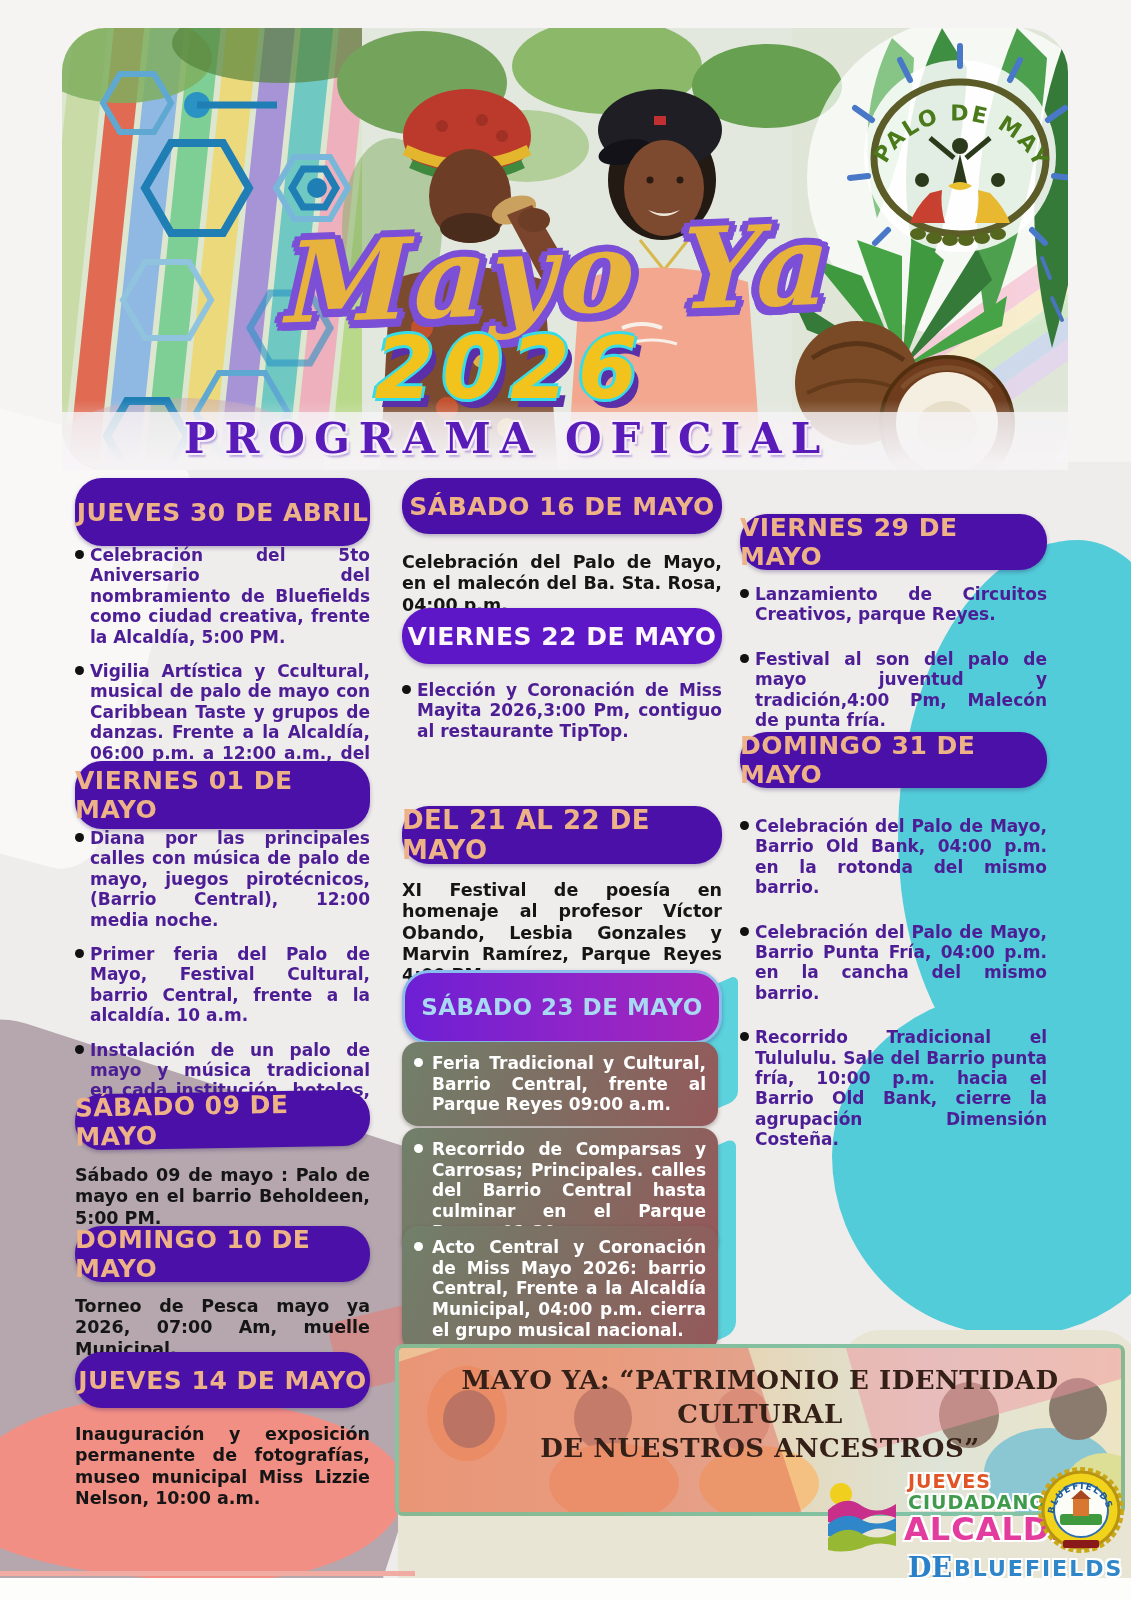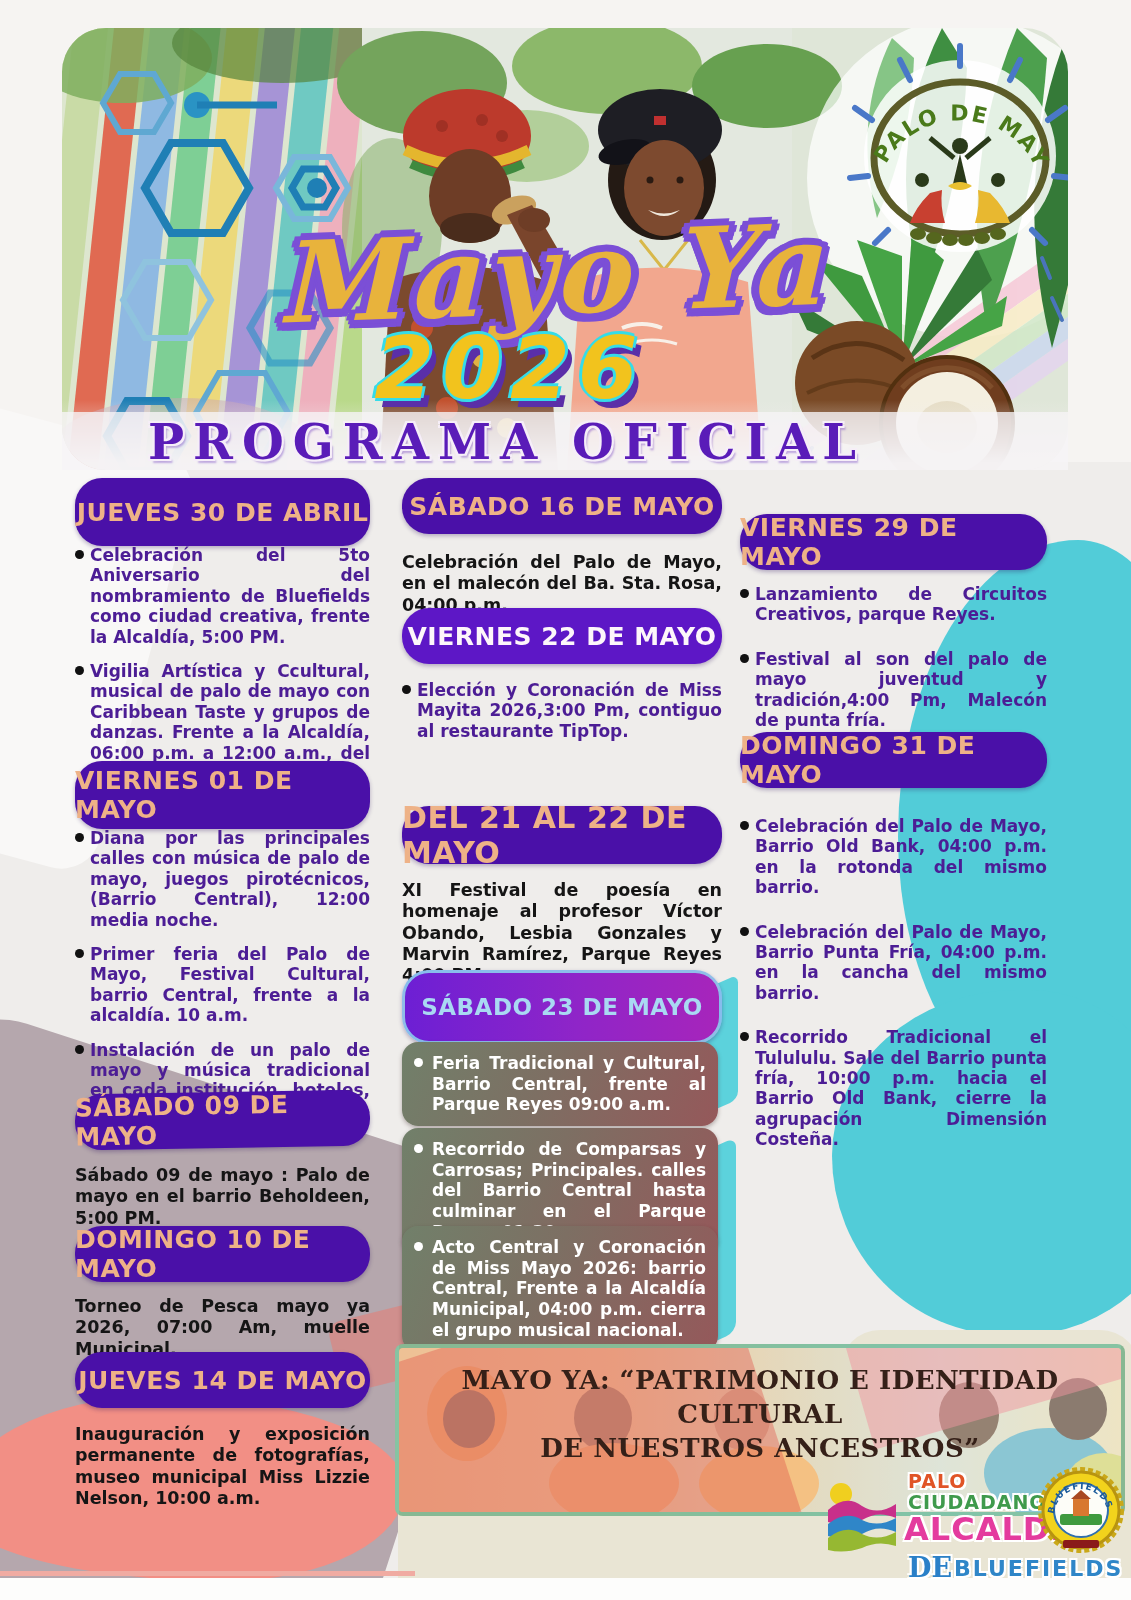--- a/index.html
+++ b/index.html
@@ -44,21 +44,21 @@
     position:absolute;left:120px;top:318px;width:780px;text-align:center;z-index:31;
     font-weight:bold;font-size:86px;color:#f2c31d;letter-spacing:8px;
     text-shadow:
       -3px 0 0 #35dce8, 3px 0 0 #35dce8, 0 -3px 0 #35dce8, 0 3px 0 #35dce8,
       7px 9px 0 #5a2fa8;
     font-style: italic;
   }
   .subtitle-band{position:absolute;left:62px;top:412px;width:1006px;height:58px;background:rgba(246,244,246,.8);z-index:32;}
   .subtitle{
     position:absolute;left:0;top:414px;width:1013px;text-align:center;z-index:33;
-    font-family:"DejaVu Serif",serif;font-weight:bold;font-size:48px;letter-spacing:9px;color:#5a1cb8;
+    font-family:"DejaVu Serif",serif;font-weight:bold;font-size:42px;letter-spacing:9px;color:#5a1cb8;
     text-shadow:-2px -2px 0 #f6eef8,2px -2px 0 #f6eef8,-2px 2px 0 #f6eef8,2px 2px 0 #f6eef8,3px 4px 2px rgba(90,28,184,.35);
   }
 
   
   .col{position:absolute;top:0;height:1600px;z-index:20;}
   #col1{left:75px;width:295px;}
   #col2{left:402px;width:320px;}
   #col3{left:740px;width:307px;margin-top:36px;}
   .sec,.items{position:absolute;left:0;right:0;}
   .pill{
@@ -361,21 +361,21 @@
       <div class="pill white" style="height:56px">VIERNES 22 DE MAYO</div>
     </div>
   <div class="items" style="top:680px">
     <div class="item">
         <span class="dot"></span>
         <p>Elección y Coronación de Miss Mayita 2026,3:00 Pm, contiguo al restaurante TipTop.</p>
       </div>
   </div>
 
   <div class="sec" style="top:806px">
-      <div class="pill" style="height:58px;font-size:30px">DEL 21 AL 22 DE MAYO</div>
+      <div class="pill" style="height:58px;font-size:26px">DEL 21 AL 22 DE MAYO</div>
     </div>
   <div class="items" style="top:880px">
     <p class="plain">XI Festival de poesía en homenaje al profesor Víctor Obando, Lesbia Gonzales y Marvin Ramírez, Parque Reyes 4:00 PM.</p>
   </div>
 
   <div class="sec" style="top:970px">
       <div class="pill grad">SÁBADO 23 DE MAYO</div>
     </div>
   <div class="gbox" style="top:1042px">
     <span class="dot"></span>
@@ -445,21 +445,21 @@
   </div>
 </div>
 
 <div class="gov">
   <svg width="74" height="70" viewBox="0 0 74 70" style="position:absolute;left:2px;top:14px">
     <circle cx="17" cy="12" r="11" fill="#f0cf1f"></circle>
     <path d="M4 28 Q22 12 38 24 Q54 34 72 22 L72 36 Q54 28 38 38 Q20 46 4 40 Z" fill="#c82f8a"></path>
     <path d="M4 42 Q22 28 38 38 Q54 46 72 36 L72 50 Q54 42 38 52 Q20 60 4 54 Z" fill="#2f86c8"></path>
     <path d="M4 56 Q22 42 38 52 Q54 60 72 50 L72 64 Q54 58 38 66 Q20 72 4 68 Z" fill="#96b832"></path>
   </svg>
-  <div class="t t-poder">PALO</div>
+  <div class="t t-poder">JUEVES</div>
   <div class="t t-ciud">CIUDADANO´</div>
   <div class="t t-alc">ALCALDÍA</div>
   <div class="t t-de">DE</div>
   <div class="t t-blue">BLUEFIELDS</div>
 </div>
 
 <div class="seal">
   <svg width="86" height="92" viewBox="0 0 86 92">
     <circle cx="43" cy="44" r="41" fill="none" stroke="#caa818" stroke-width="4" stroke-dasharray="5 3"></circle>
     <circle cx="43" cy="44" r="38" fill="#f2d31c" stroke="#b89410" stroke-width="3"></circle>

